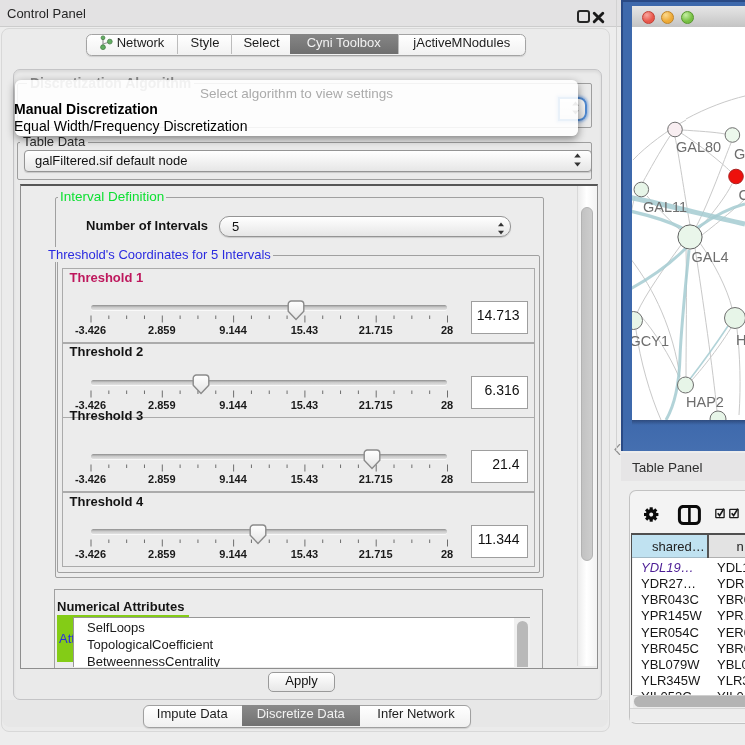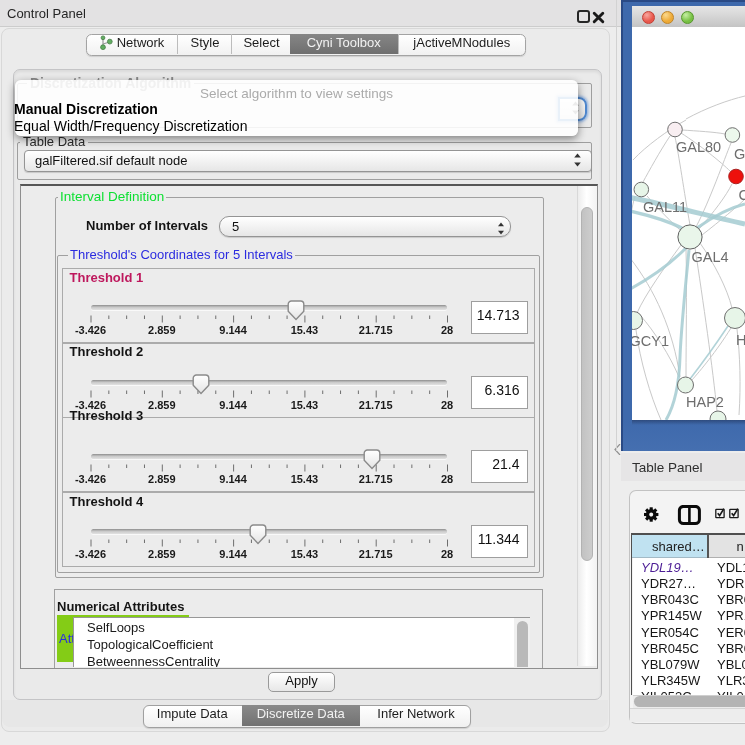--- a/index.html
+++ b/index.html
@@ -48,21 +48,21 @@
 <div class="ab" style="left:55px;top:197px;width:487px;height:379px;border:1px solid #a0a0a0;border-radius:2px;"></div>
 <div class="ab" style="left:58px;top:188.5px;font-size:13.5px;color:#0de032;background:#ececec;padding:0 2px;">Interval Definition</div>
 <div class="ab" style="left:86px;top:218px;font-size:13px;font-weight:bold;color:#141414;">Number of Intervals</div>
 <div class="ab" style="left:219px;top:216px;width:290px;height:19px;background:linear-gradient(#ffffff,#e6e6e6);border:1px solid #949494;border-radius:10px;box-shadow:0 1px 1px rgba(0,0,0,0.15);"></div>
 <div class="ab" style="left:232px;top:219px;font-size:13px;color:#111;">5</div>
 <svg class="ab" style="left:496.5px;top:221.5px" width="8" height="13">
     <path d="M4 0.5 L7 4.3 H1 z" fill="#333"></path>
     <path d="M4 12.5 L1 8.7 H7 z" fill="#333"></path>
   </svg>
 <div class="ab" style="left:57px;top:255px;width:481px;height:316px;border:1px solid #a0a0a0;border-radius:2px;"></div>
-<div class="ab" style="left:68px;top:247px;font-size:13px;color:#2b2be0;background:#ececec;padding:0 2px;">Threshold's Coordinates for 5 Intervals</div>
+<div class="ab" style="left:46px;top:247px;font-size:13px;color:#2b2be0;background:#ececec;padding:0 2px;">Threshold's Coordinates for 5 Intervals</div>
 <div class="ab" style="left:62px;top:268.0px;width:471px;height:73px;border:1px solid #ababab;"></div>
 <div class="ab" style="left:69.5px;top:269.5px;font-size:13px;font-weight:bold;color:#be185d;">Threshold 1</div>
 <div class="ab" style="left:90.5px;top:305.0px;width:356.5px;height:5px;border-radius:3px;background:linear-gradient(#8d8d8d,#c9c9c9 45%,#e2e2e2);box-shadow:0 1px 0 rgba(255,255,255,0.7);"></div>
 <svg class="ab" style="left:89.5px;top:315.0px" width="360" height="9">
     <line x1="1.00" y1="0.5" x2="1.00" y2="7.50" stroke="#6e6e6e" stroke-width="1"></line>
     <line x1="18.83" y1="0.5" x2="18.83" y2="4.00" stroke="#6e6e6e" stroke-width="1"></line>
     <line x1="36.65" y1="0.5" x2="36.65" y2="4.00" stroke="#6e6e6e" stroke-width="1"></line>
     <line x1="54.47" y1="0.5" x2="54.47" y2="4.00" stroke="#6e6e6e" stroke-width="1"></line>
     <line x1="72.30" y1="0.5" x2="72.30" y2="7.50" stroke="#6e6e6e" stroke-width="1"></line>
     <line x1="90.12" y1="0.5" x2="90.12" y2="4.00" stroke="#6e6e6e" stroke-width="1"></line>

